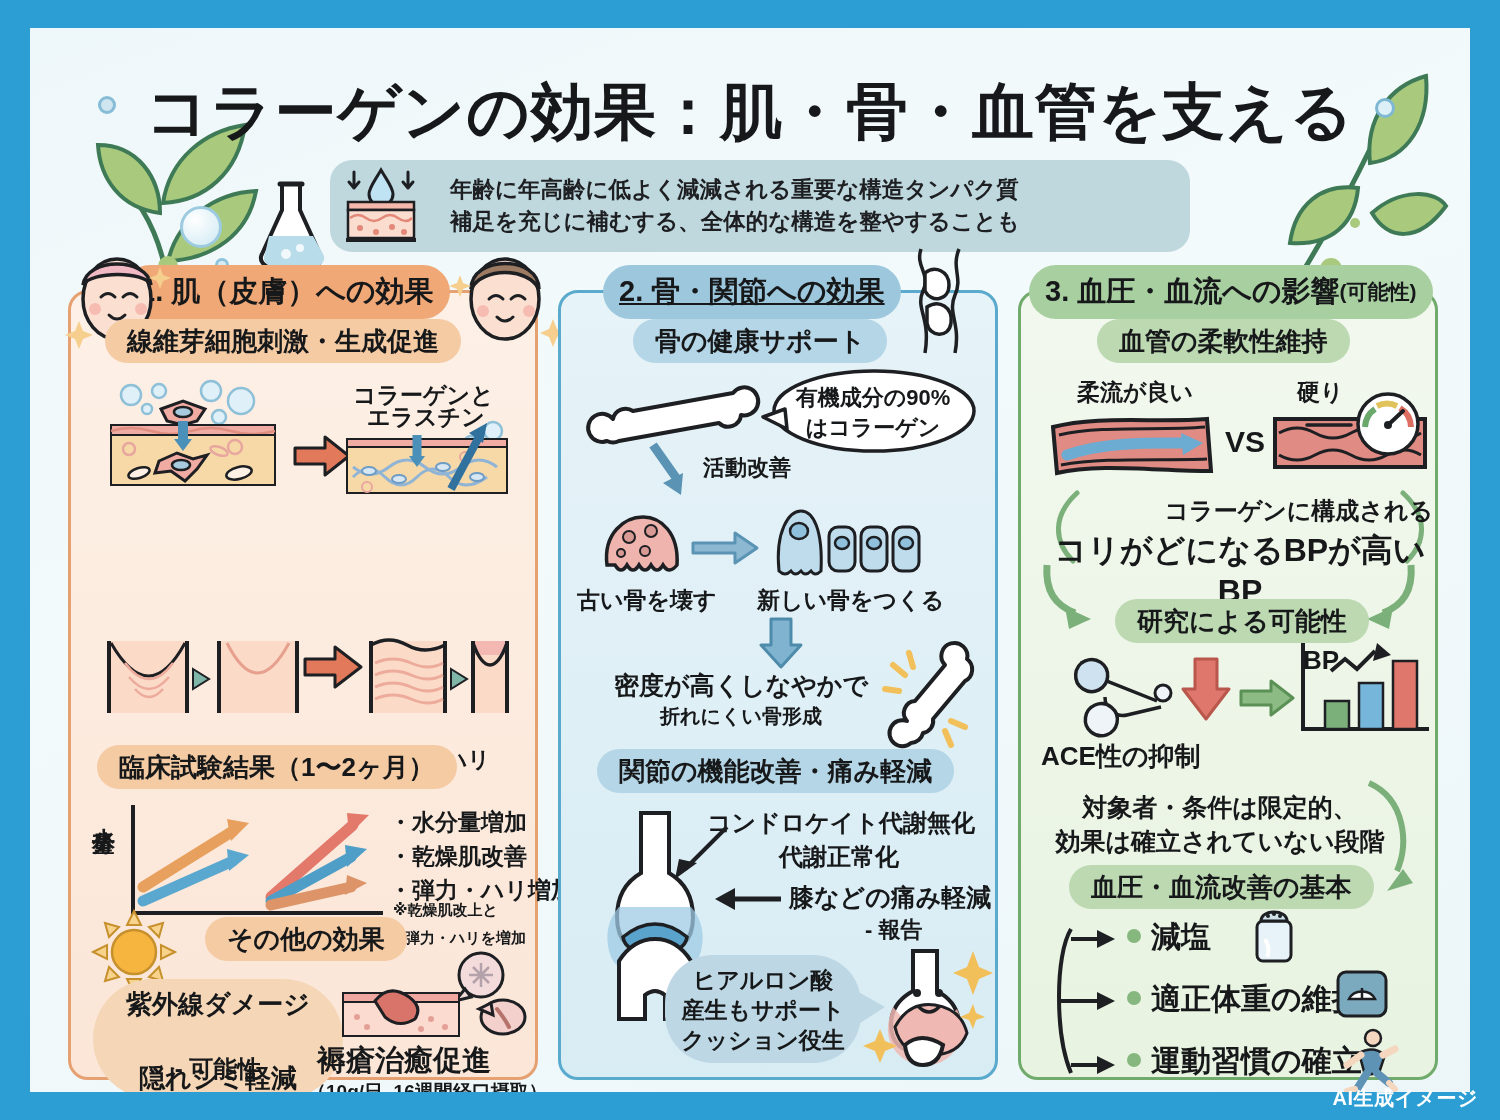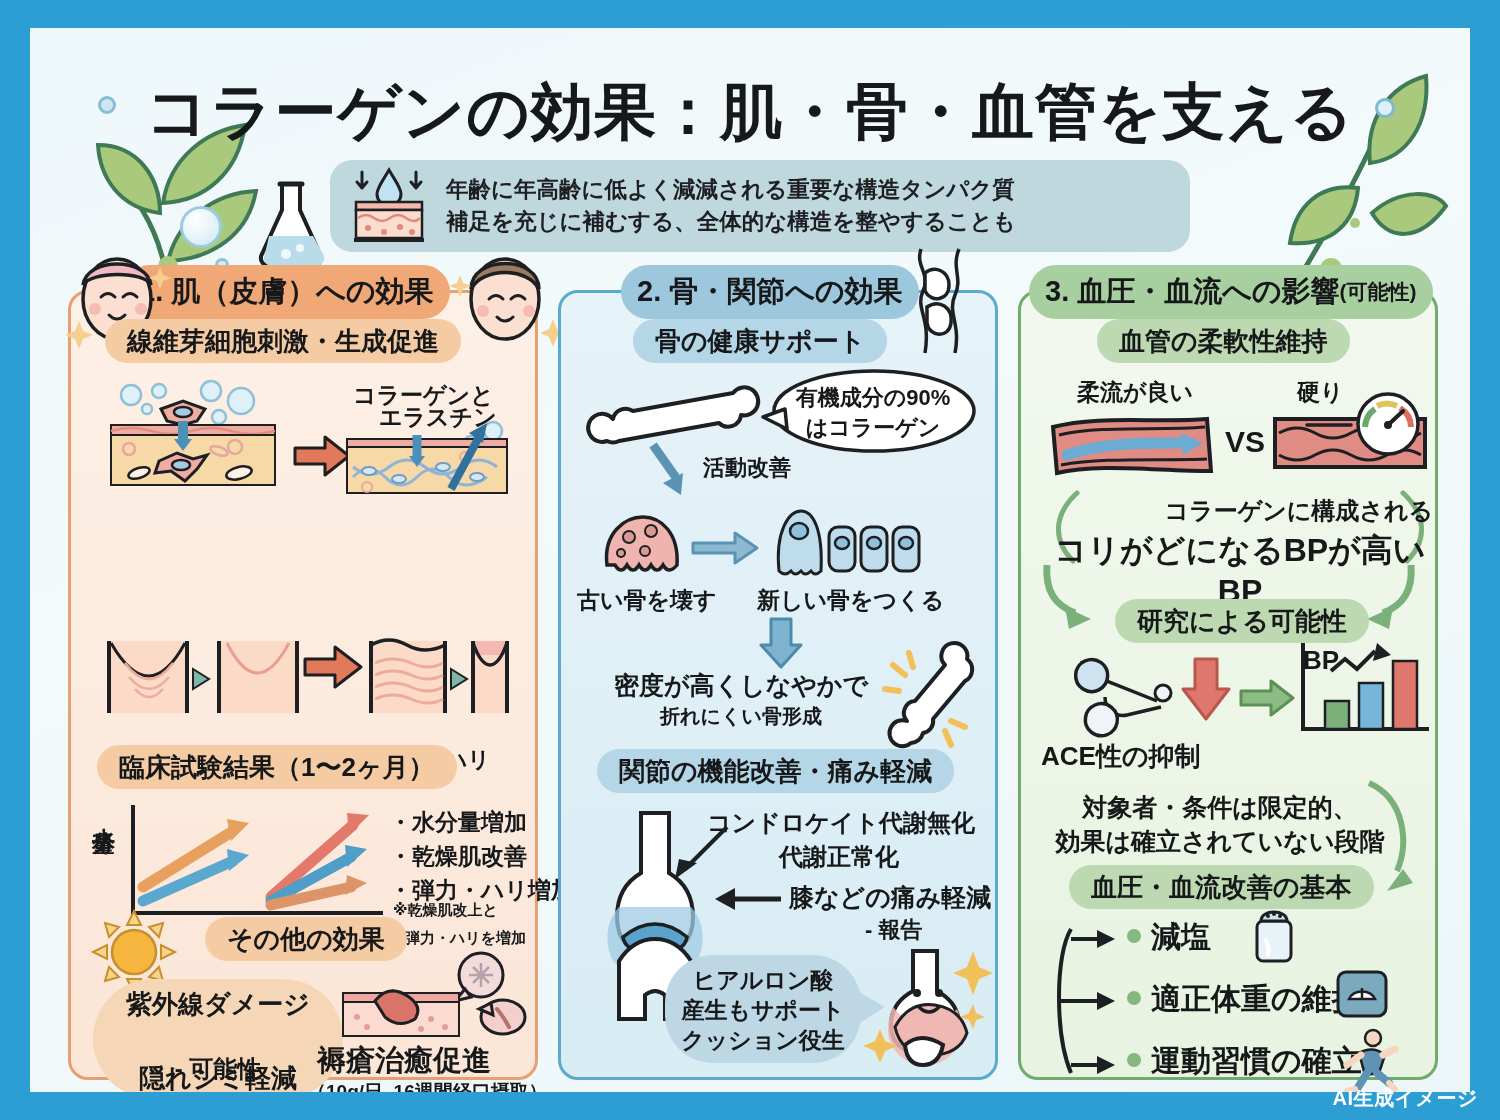--- a/index.html
+++ b/index.html
@@ -26,37 +26,37 @@
 
   
   .title {
     position: absolute; left: 0; top: 42px; width: 100%;
     text-align: center; font-size: 62px; font-weight: bold;
     color: #17181a; letter-spacing: 1px; white-space: nowrap;
   }
   .subbanner {
     position: absolute; left: 300px; top: 132px; width: 860px; height: 92px;
     background: #bfd8de; border-radius: 22px;
-    display: flex; align-items: center; padding-left: 22px; gap: 20px;
+    display: flex; align-items: center; padding-left: 14px; gap: 32px;
   }
   .subbanner .txt { font-size: 22.5px; font-weight: bold; color: #1d1f22; line-height: 1.42; }
 
   
   .col { position: absolute; top: 262px; border-radius: 20px; border: 3px solid; }
   .col1 { left: 38px;  width: 470px; height: 790px; background: linear-gradient(180deg,#fdf0e6,#fbe6d7); border-color: #e6a173; }
   .col2 { left: 528px; width: 440px; height: 790px; background: linear-gradient(180deg,#e6f3f8,#d8ecf4); border-color: #59aacd; }
   .col3 { left: 988px; width: 420px; height: 790px; background: linear-gradient(180deg,#f2f8ee,#e8f3e1); border-color: #71ab6c; }
 
   .colhead {
     position: absolute; top: -28px; height: 54px; border-radius: 27px;
     display: flex; align-items: center; justify-content: center;
     font-size: 29px; font-weight: bold; color: #16181a; white-space: nowrap; padding: 0 16px;
   }
   .colhead1 { left: 52px;  background: #f0a877; }
-  .colhead2 { left: 60px;  background: #9cc7dc; }
+  .colhead2 { left: 42px;  background: #9cc7dc; text-decoration: underline; }
   .colhead3 { left: 8px;   background: #a8cfa0; }
   .colhead .small { font-size: 21px; }
 
   .pill {
     position: absolute; height: 44px; border-radius: 22px;
     display: flex; align-items: center; justify-content: center;
     font-size: 26px; font-weight: bold; color: #16181a; white-space: nowrap; padding: 0 22px;
   }
   .pill-o { background: #f5cba4; }
   .pill-b { background: #b4d6e6; }
@@ -176,21 +176,21 @@
       <ellipse cx="36" cy="92" rx="11" ry="5" transform="rotate(-18 36 92)" fill="#fdf0e4" stroke="#1d1f22" stroke-width="2.5"></ellipse>
       <ellipse cx="136" cy="92" rx="13" ry="6" transform="rotate(-14 136 92)" fill="#fdf0e4" stroke="#1d1f22" stroke-width="2.5"></ellipse>
       <ellipse cx="116" cy="70" rx="9" ry="4" transform="rotate(20 116 70)" fill="none" stroke="#e8a79e" stroke-width="2.5"></ellipse>
     </svg>
 
     <svg class="sv" style="left:222px;top:142px;" width="58" height="42" viewBox="0 0 58 42">
       <path d="M2 13 h30 v-11 l24 19 l-24 19 v-11 h-30 Z" fill="#e2795a" stroke="#1d1f22" stroke-width="3" stroke-linejoin="round"></path>
     </svg>
 
     <div class="lbl ctr" style="left:282px;top:88px;font-size:23px;line-height:1.25;">コラーゲンと</div>
-    <div class="lbl ctr" style="left:296px;top:110px;font-size:23px;line-height:1.25;margin-left:12px;">エラスチン</div>
+    <div class="lbl ctr" style="left:296px;top:110px;font-size:23px;line-height:1.25;">エラスチン</div>
 
     <svg class="sv" style="left:272px;top:128px;" width="170" height="78" viewBox="0 0 170 78">
       <circle cx="150" cy="10" r="9" fill="#dff0f8" stroke="#8ec0d8" stroke-width="2.5"></circle>
       <circle cx="128" cy="22" r="7" fill="#dff0f8" stroke="#8ec0d8" stroke-width="2.5"></circle>
       <rect x="4" y="18" width="160" height="8" fill="#f0aca2" stroke="#1d1f22" stroke-width="2"></rect>
       <rect x="4" y="26" width="160" height="46" fill="#f7d9a8" stroke="#1d1f22" stroke-width="2"></rect>
       <path d="M10 56 q16 -16 32 0 t32 0 t32 0 t38 0" stroke="#8fb4d6" stroke-width="3" fill="none"></path>
       <path d="M10 46 q18 14 36 0 t36 0 t36 0 t36 0" stroke="#8fb4d6" stroke-width="3" fill="none"></path>
       <ellipse cx="26" cy="50" rx="7" ry="4" fill="#d7e7f3" stroke="#6e9cc4" stroke-width="2"></ellipse>
       <ellipse cx="56" cy="58" rx="7" ry="4" fill="#d7e7f3" stroke="#6e9cc4" stroke-width="2"></ellipse>

